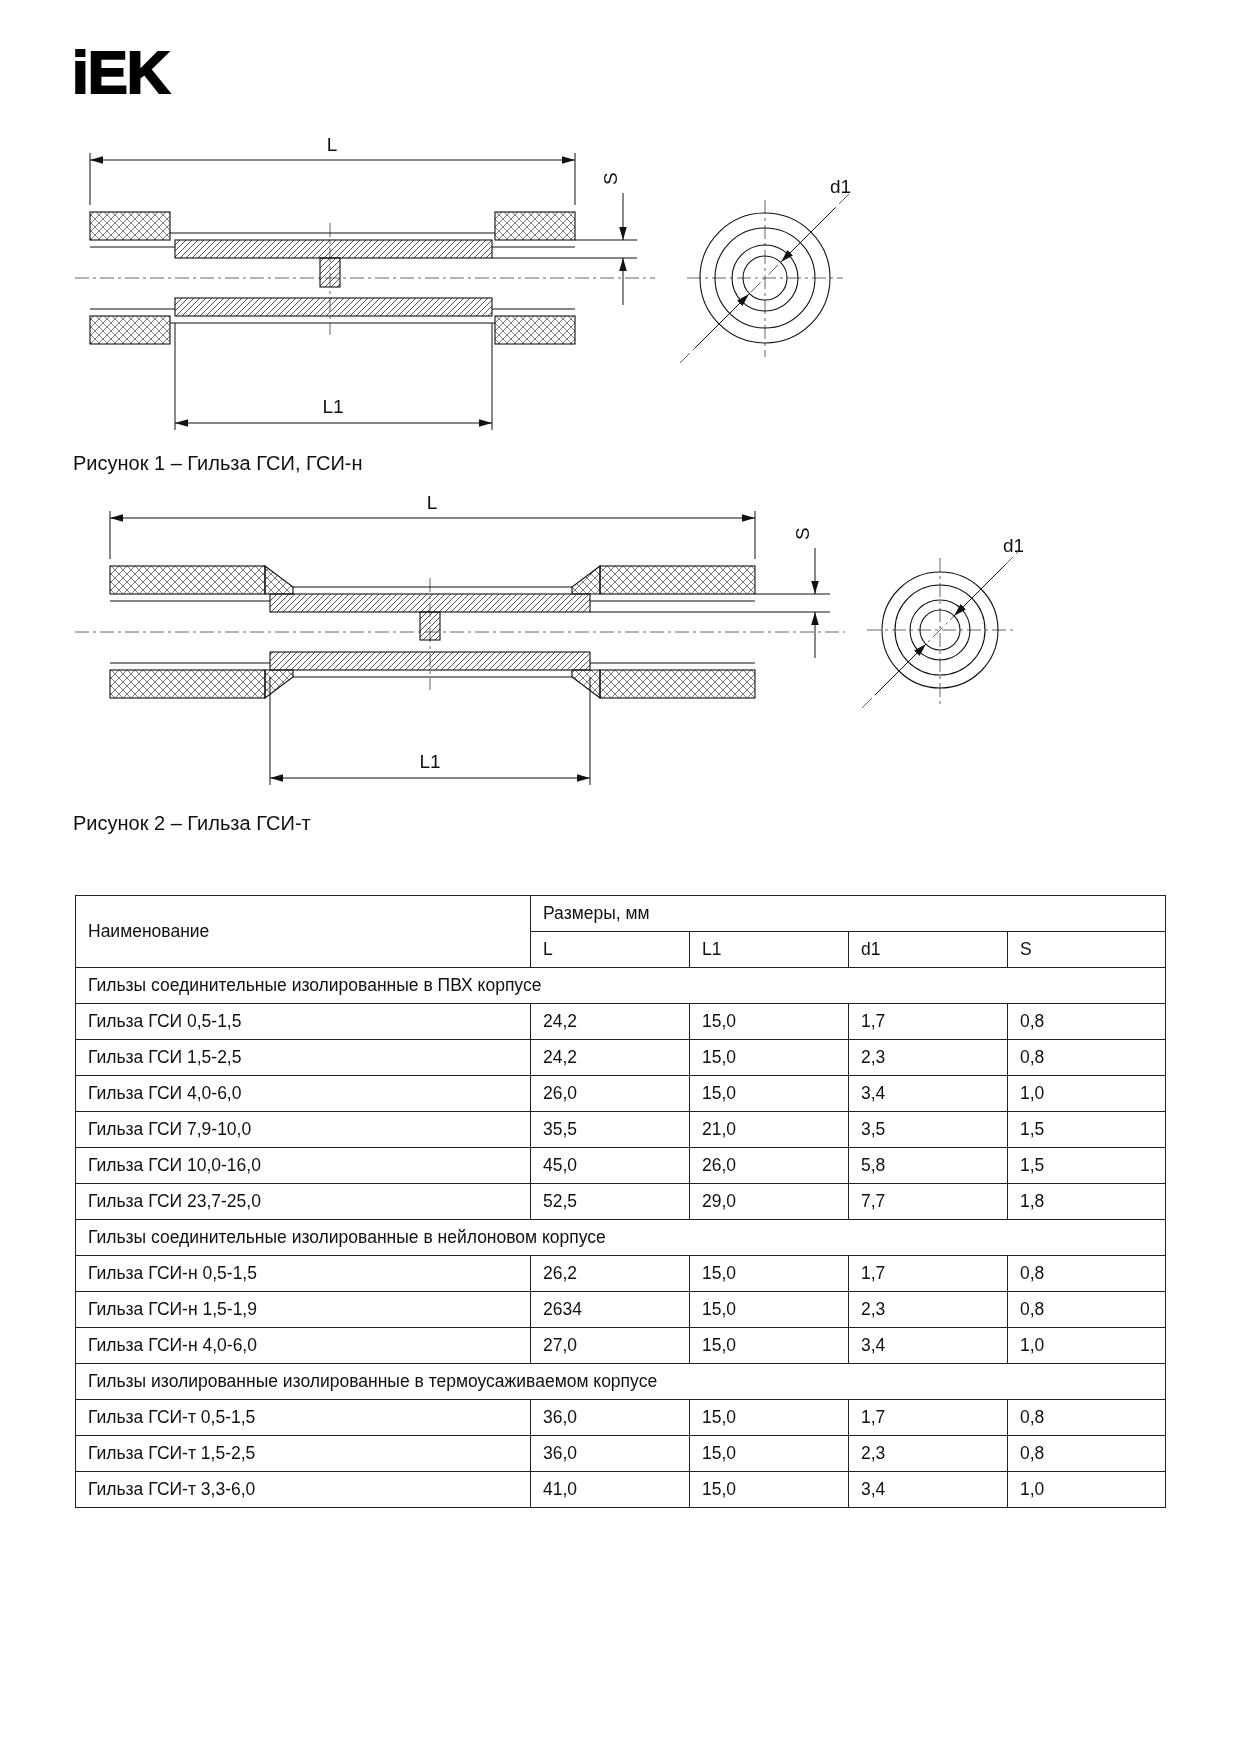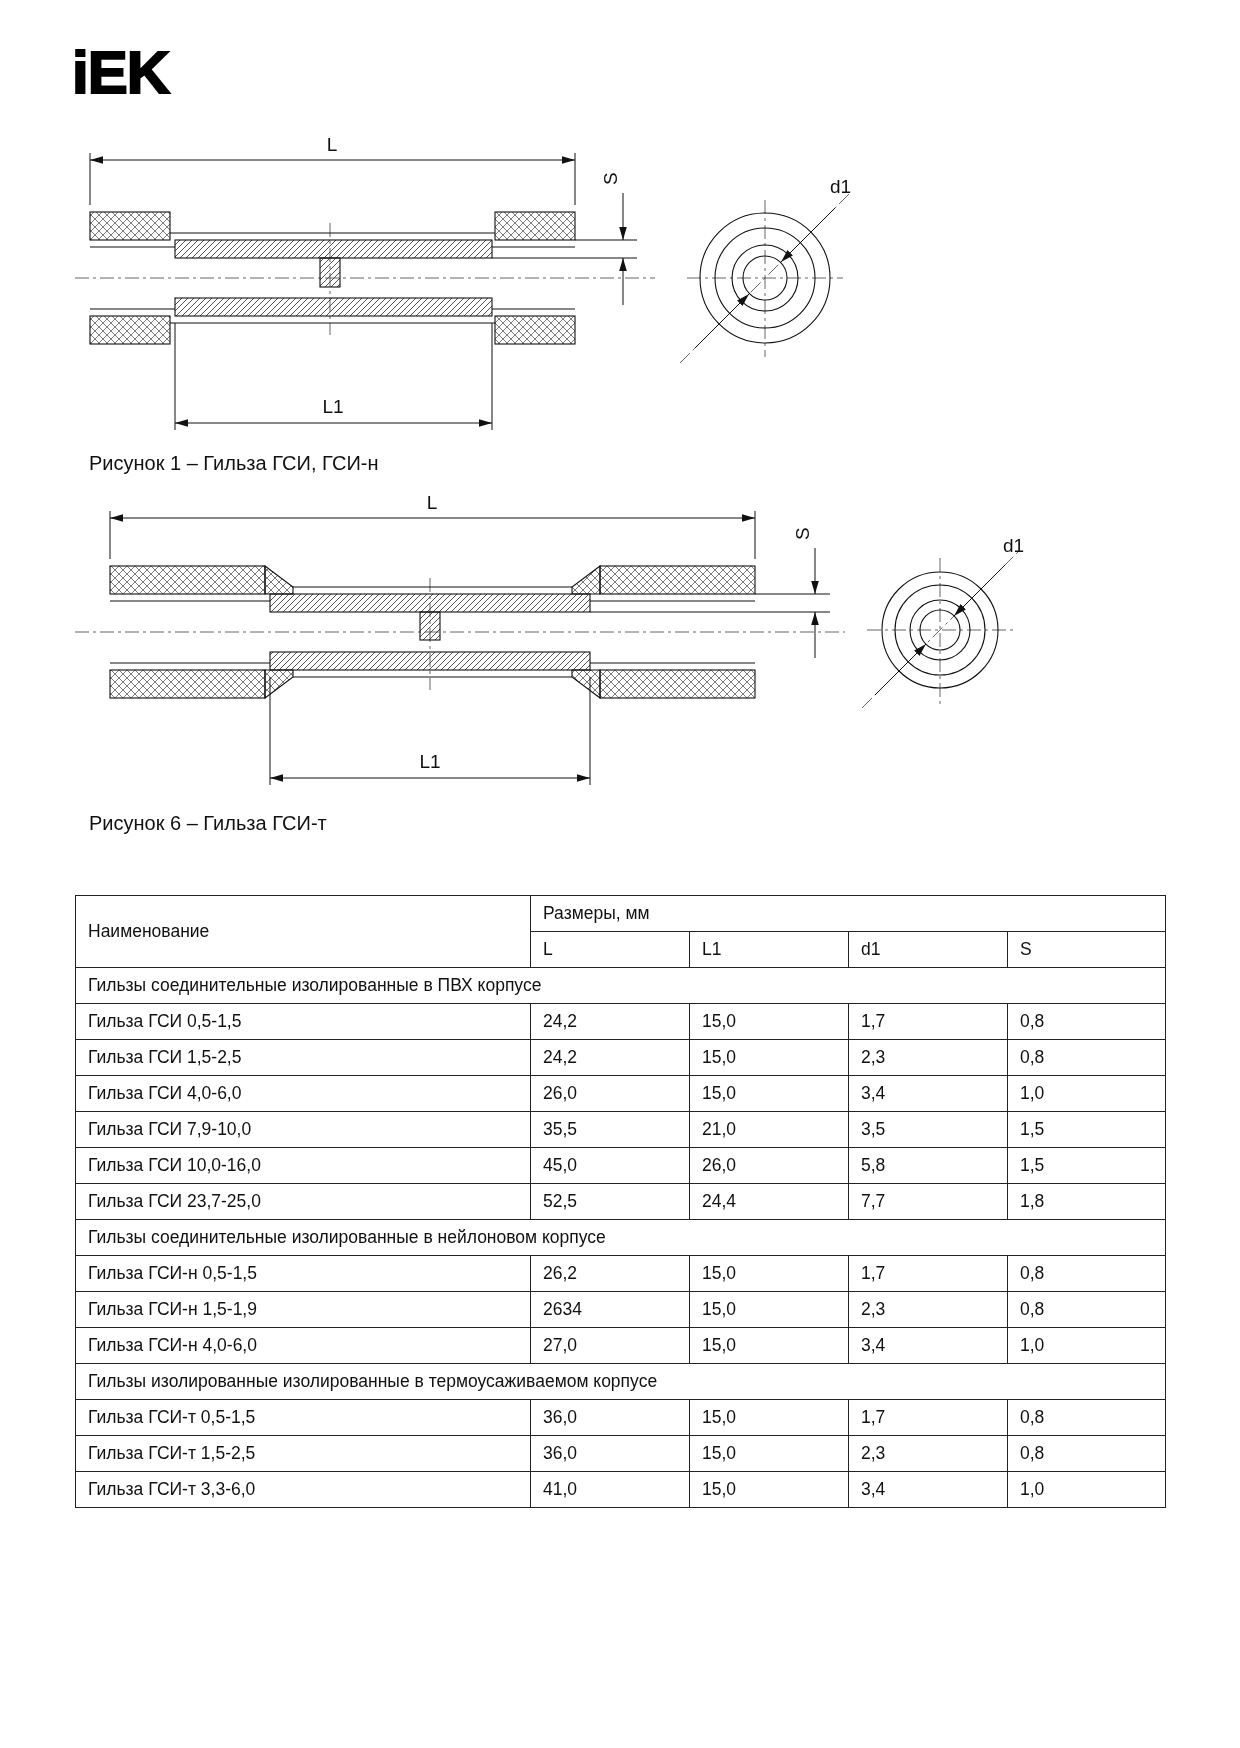--- a/index.html
+++ b/index.html
@@ -7,21 +7,21 @@
   .page {
     position:relative; width:1240px; height:1748px; background:#fff;
     font-family:"Liberation Sans", sans-serif; color:#111; overflow:hidden;
   }
   .logo {
     position:absolute; left:72px; top:38px;
     font-size:60px; font-weight:900; letter-spacing:-1px; color:#000;
     -webkit-text-stroke:2px #000;
   }
   .fig-svg { position:absolute; }
-  .fig-caption { position:absolute; left:89px; font-size:20px; color:#111; }
+  .fig-caption { position:absolute; left:73px; font-size:20px; color:#111; }
   .edge { stroke:#111; stroke-width:1.1; fill:none; }
   .ins  { fill:url(#xh); stroke:#111; stroke-width:1.1; }
   .tube { fill:url(#dh); stroke:#111; stroke-width:1.1; }
   .axis { stroke:#555; stroke-width:0.9; stroke-dasharray:14 4 3 4; fill:none; }
   .dim  { stroke:#111; stroke-width:1; fill:none; }
   .dimtext { font-family:"Liberation Sans",sans-serif; font-size:19px; fill:#111; }
   .dims-table {
     position:absolute; left:75px; top:895px; width:1090px;
     border-collapse:collapse; font-size:17.5px; table-layout:fixed;
   }
@@ -151,21 +151,21 @@
     <line class="axis" x1="865" y1="68" x2="865" y2="215"></line>
     <line class="axis" x1="787" y1="218" x2="943" y2="62"></line>
     <circle class="edge" cx="865" cy="140" r="58"></circle>
     <circle class="edge" cx="865" cy="140" r="45"></circle>
     <circle class="edge" cx="865" cy="140" r="30"></circle>
     <circle class="edge" cx="865" cy="140" r="20"></circle>
     <line class="dim" x1="930" y1="75" x2="879" y2="126" marker-end="url(#arr)"></line>
     <line class="dim" x1="800" y1="205" x2="851" y2="154" marker-end="url(#arr)"></line>
     <text class="dimtext" x="928" y="62" text-anchor="start">d1</text>
   </svg>
-  <div class="fig-caption" style="top:812px">Рисунок 6 – Гильза ГСИ-т</div>
+  <div class="fig-caption" style="top:812px">Рисунок 2 – Гильза ГСИ-т</div>
 
   <table class="dims-table">
     <colgroup>
       <col style="width:455px">
         <col style="width:159px">
         <col style="width:159px">
       <col style="width:159px">
         <col style="width:158px">
     </colgroup>
     <thead>
@@ -215,21 +215,21 @@
         <tr>
           <td>Гильза ГСИ 10,0-16,0</td>
           <td>45,0</td>
           <td>26,0</td>
           <td>5,8</td>
           <td>1,5</td>
         </tr>
         <tr>
           <td>Гильза ГСИ 23,7-25,0</td>
           <td>52,5</td>
-          <td>24,4</td>
+          <td>29,0</td>
           <td>7,7</td>
           <td>1,8</td>
         </tr>
         <tr>
           <td colspan="5">Гильзы соединительные изолированные в нейлоновом корпусе</td>
         </tr>
         <tr>
           <td>Гильза ГСИ-н 0,5-1,5</td>
           <td>26,2</td>
           <td>15,0</td>

